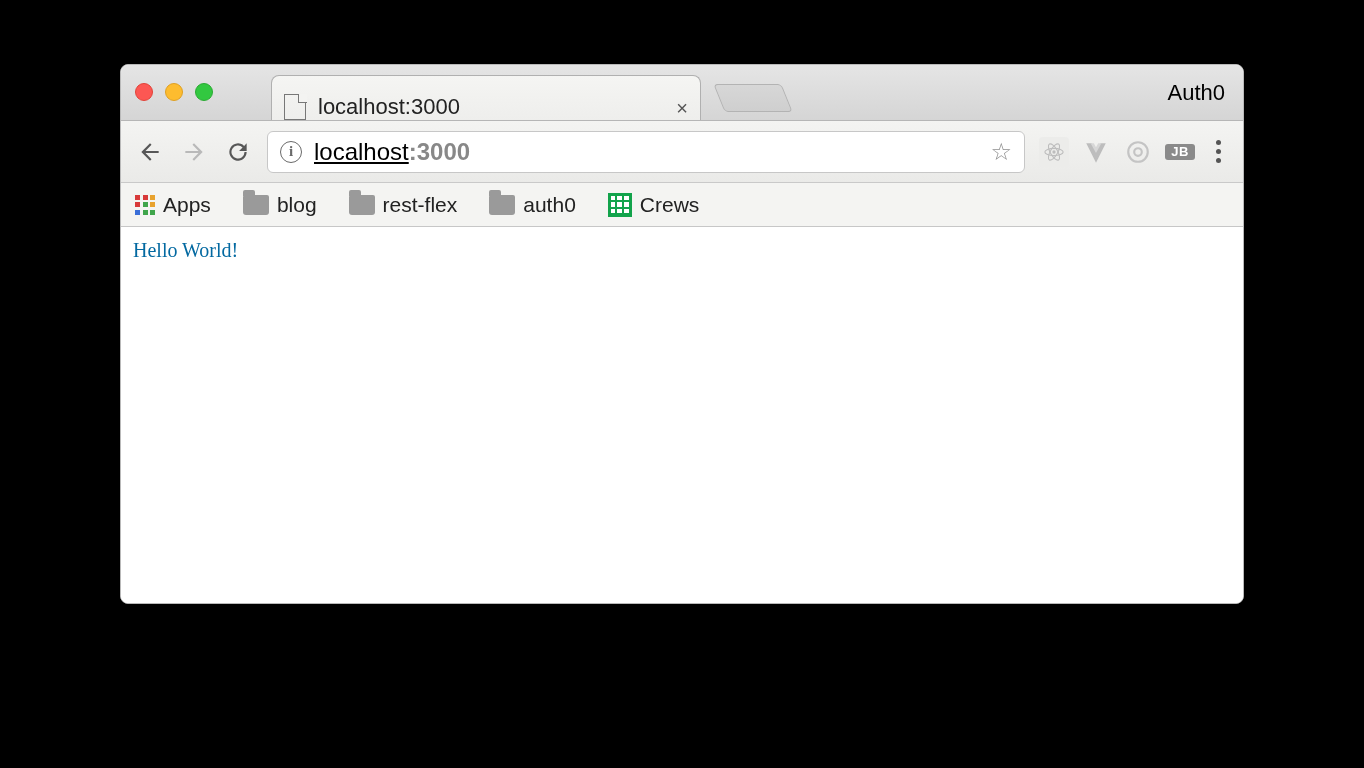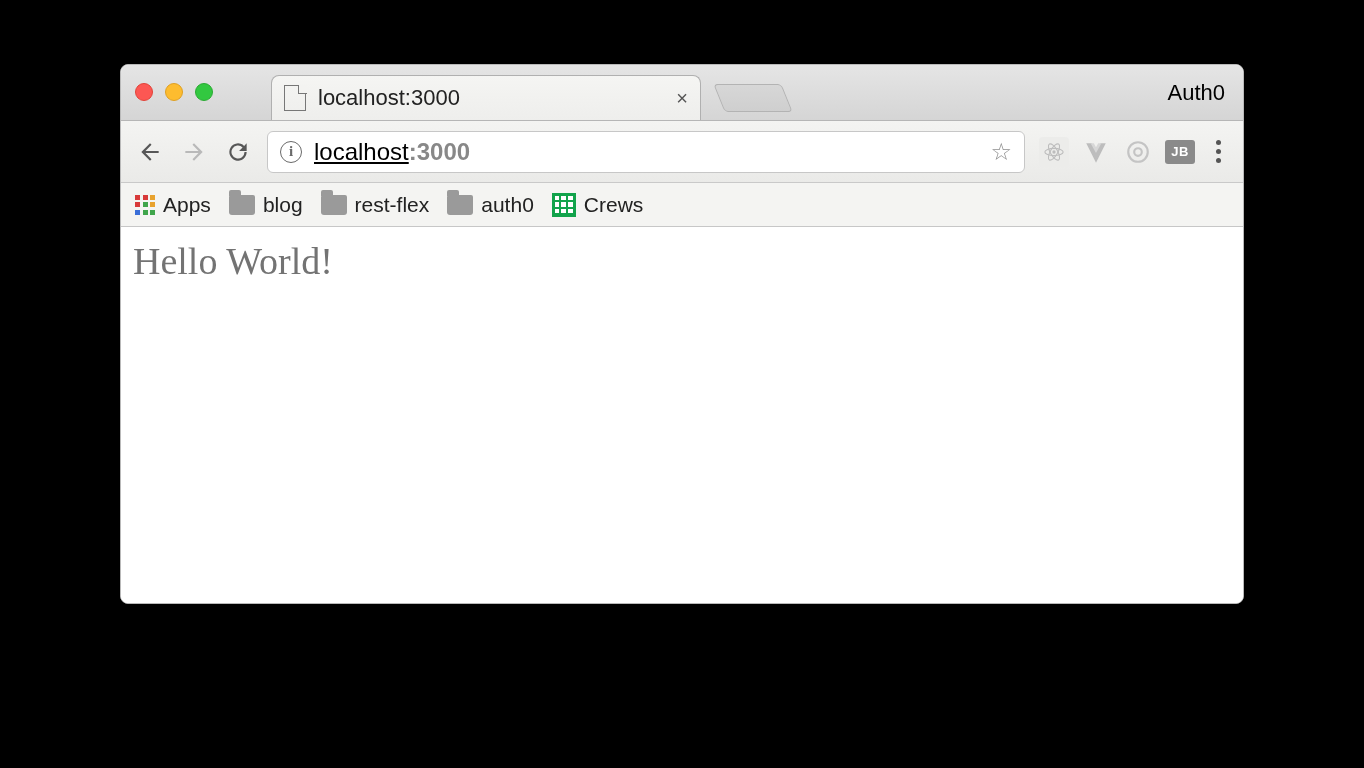--- a/index.html
+++ b/index.html
@@ -49,21 +49,21 @@
   .tab {
     margin-left: 150px;
     height: 45px;
     width: 430px;
     background: linear-gradient(#f5f5f3, #eeeeec);
     border: 1px solid #b0b0b0;
     border-bottom: none;
     border-top-left-radius: 8px;
     border-top-right-radius: 8px;
     display: flex;
-    align-items: center;
+    align-items: flex-end;
     padding: 0 12px;
     font-size: 22px;
     color: #222;
     position: relative;
   }
   .tab .file-icon {
     width: 22px; height: 26px; border:1.5px solid #777; position: relative; margin-right: 12px;
   }
   .tab .file-icon::after {
     content:""; position:absolute; right:-1.5px; top:-1.5px; width:8px; height:8px;
@@ -125,33 +125,33 @@
   .star {
     margin-left: auto; color:#8f8f8f; font-size: 24px;
   }
   .ext-icons { display:flex; gap:12px; align-items:center; }
   .ext {
     width: 30px; height: 30px; border-radius:4px;
     display:flex; align-items:center; justify-content:center;
     color:#bdbdbd;
   }
   .ext.react { background:#ececea; font-size:20px; }
-  .ext.jb { background:#8a8a8a; color:#fff; font-size:13px; font-weight:bold; letter-spacing:0.5px; border-radius:3px; width:30px; height:24px; }
+  .ext.jb { background:#8a8a8a; color:#fff; font-size:13px; font-weight:bold; letter-spacing:0.5px; border-radius:3px; width:30px; height:16px; }
   .ext.circle svg { width:26px; height:26px; }
   .menu-dots { width:22px; display:flex; flex-direction:column; gap:4px; align-items:center; }
   .menu-dots span { width:5px; height:5px; background:#555; border-radius:50%; }
   
   .bookmarks {
     height: 44px;
     background: #f4f4f2;
     border-bottom: 1px solid #c7c7c7;
     display: flex;
     align-items: center;
     padding: 0 14px;
-    gap: 18px;
+    gap: 32px;
     font-size: 21px;
     color:#222;
   }
   .bookmark { display:flex; align-items:center; gap:8px; }
   .apps-icon {
     width:20px; height:20px; display:grid; grid-template-columns:repeat(3,5px); grid-template-rows:repeat(3,5px); gap:2.5px;
   }
   .apps-icon span:nth-child(1){background:#d83a3a;}
   .apps-icon span:nth-child(2){background:#d83a3a;}
   .apps-icon span:nth-child(3){background:#e8a22e;}
@@ -170,22 +170,22 @@
   .sheets-icon {
     width:24px; height:24px; background:#12a34b; display:grid;
     grid-template-columns:repeat(3,1fr); grid-template-rows:repeat(3,1fr);
     gap:2px; padding:3px;
   }
   .sheets-icon span { background:#fff; }
   
   .viewport {
     flex:1; background:#fff; padding: 12px 12px;
     font-family: "Times New Roman", Times, serif;
-    font-size: 38px;
-    color:#737373;
+    font-size: 20px;
+    color:#0369a1;
   }
   svg { display:block; }
 </style>
 </head>
 <body>
 
 <div class="window">
 
   <div class="tabstrip">
     <div class="traffic-lights">

